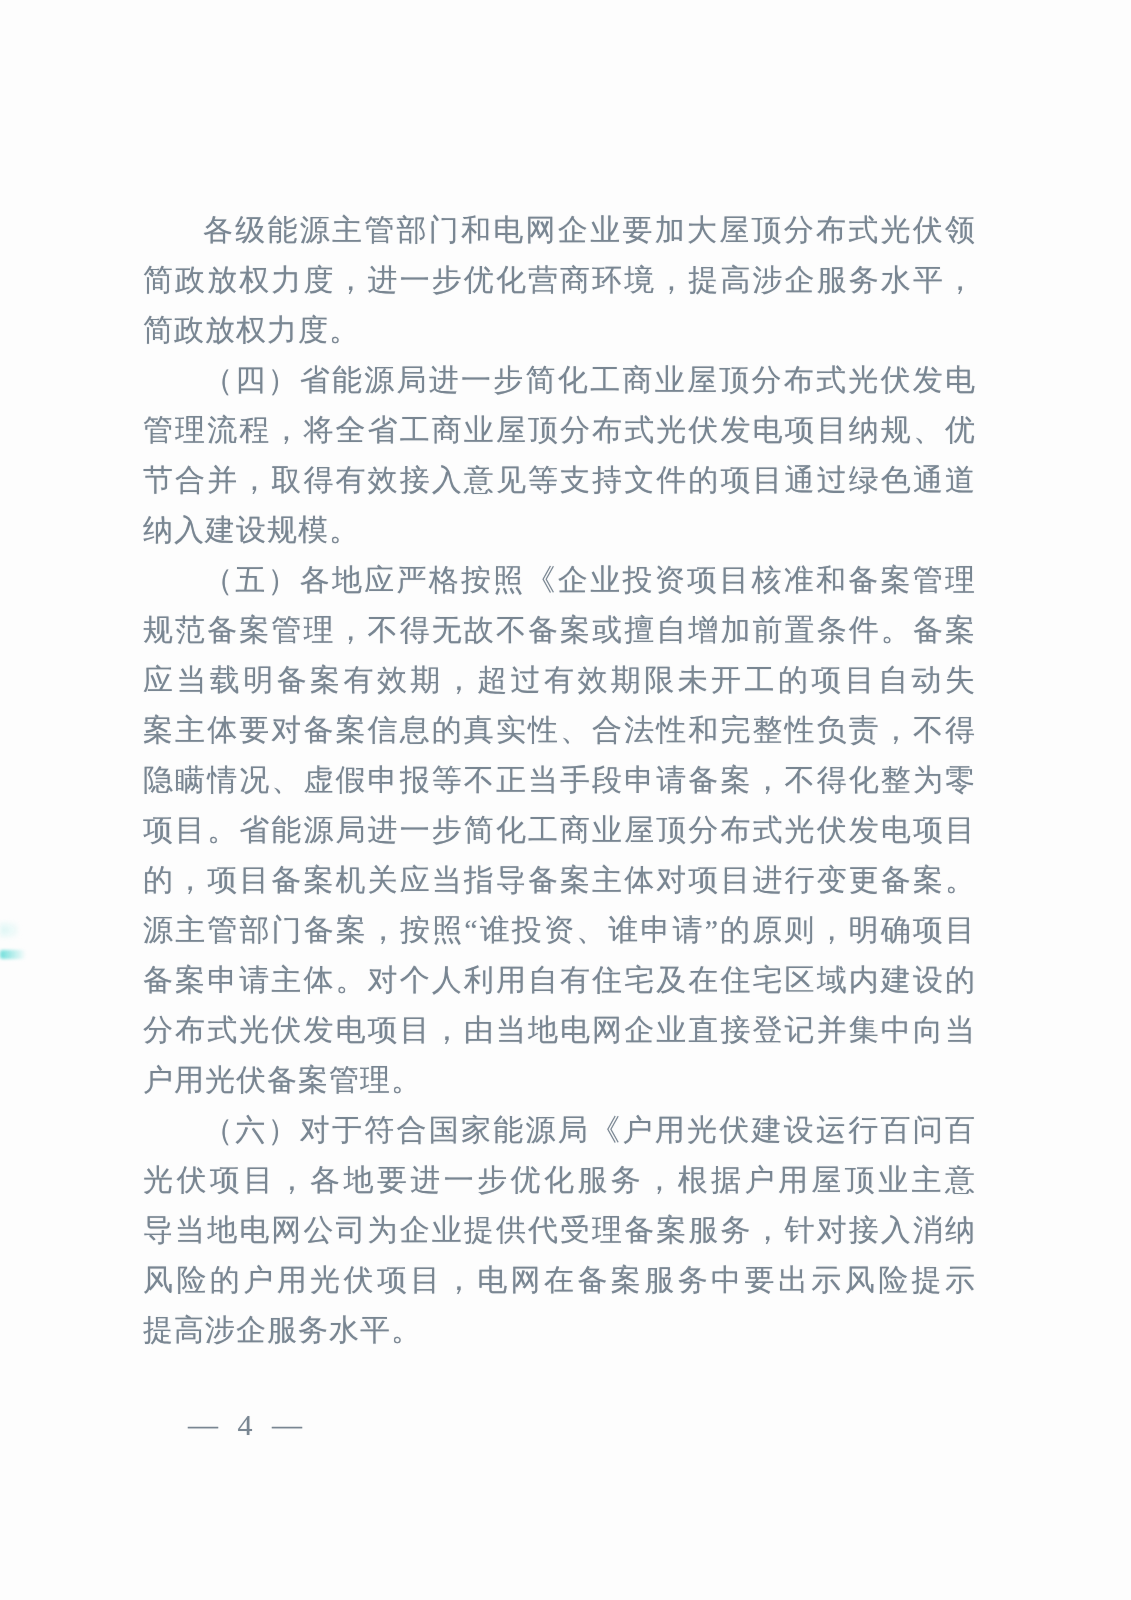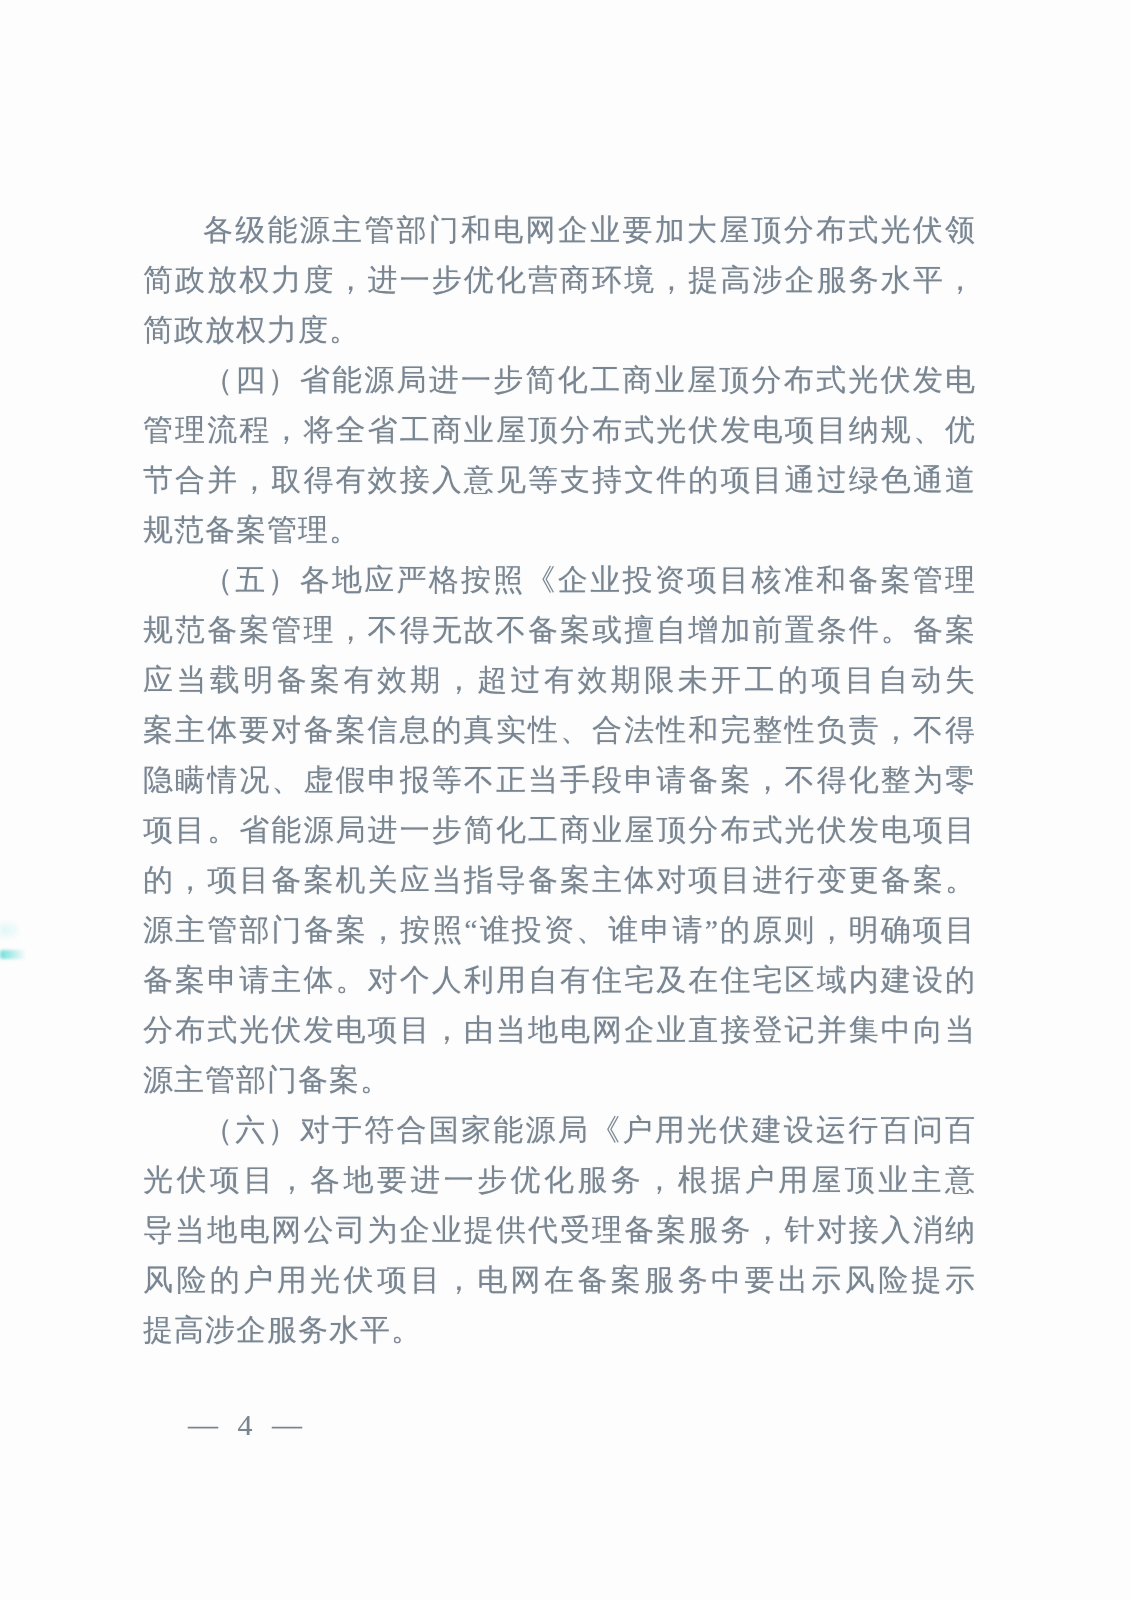--- a/index.html
+++ b/index.html
@@ -76,32 +76,32 @@
   <div class="scan-artifact"></div>
 
   <div class="text-block" id="text-block">
 
   <div class="line indent">各级能源主管部门和电网企业要加大屋顶分布式光伏领域</div>
       <div class="line">简政放权力度，进一步优化营商环境，提高涉企服务水平，充分</div>
       <div class="line no-fill">简政放权力度。</div>
       <div class="line indent">（四）省能源局进一步简化工商业屋顶分布式光伏发电项目</div>
       <div class="line">管理流程，将全省工商业屋顶分布式光伏发电项目纳规、优选环</div>
       <div class="line">节合并，取得有效接入意见等支持文件的项目通过绿色通道按月</div>
-      <div class="line no-fill">规范备案管理。</div>
+      <div class="line no-fill">纳入建设规模。</div>
       <div class="line indent">（五）各地应严格按照《企业投资项目核准和备案管理办法》</div>
       <div class="line">规范备案管理，不得无故不备案或擅自增加前置条件。备案文件</div>
       <div class="line">应当载明备案有效期，超过有效期限未开工的项目自动失效。备</div>
       <div class="line">案主体要对备案信息的真实性、合法性和完整性负责，不得通过</div>
       <div class="line">隐瞒情况、虚假申报等不正当手段申请备案，不得化整为零拆分</div>
       <div class="line">项目。省能源局进一步简化工商业屋顶分布式光伏发电项目</div>
       <div class="line">的，项目备案机关应当指导备案主体对项目进行变更备案。规范</div>
       <div class="line">源主管部门备案，按照“谁投资、谁申请”的原则，明确项目</div>
       <div class="line">备案申请主体。对个人利用自有住宅及在住宅区域内建设的屋顶</div>
       <div class="line">分布式光伏发电项目，由当地电网企业直接登记并集中向当地能</div>
-      <div class="line no-fill">源主管部门备案。</div>
+      <div class="line no-fill">户用光伏备案管理。</div>
       <div class="line indent">（六）对于符合国家能源局《户用光伏建设运行百问百答》</div>
       <div class="line">光伏项目，各地要进一步优化服务，根据户用屋顶业主意愿，指</div>
       <div class="line">导当地电网公司为企业提供代受理备案服务，针对接入消纳存在</div>
       <div class="line">风险的户用光伏项目，电网在备案服务中要出示风险提示函，并</div>
       <div class="line no-fill">提高涉企服务水平。</div>
     </div>
 
   <div class="page-number">— 4 —</div>
 </div>
 

